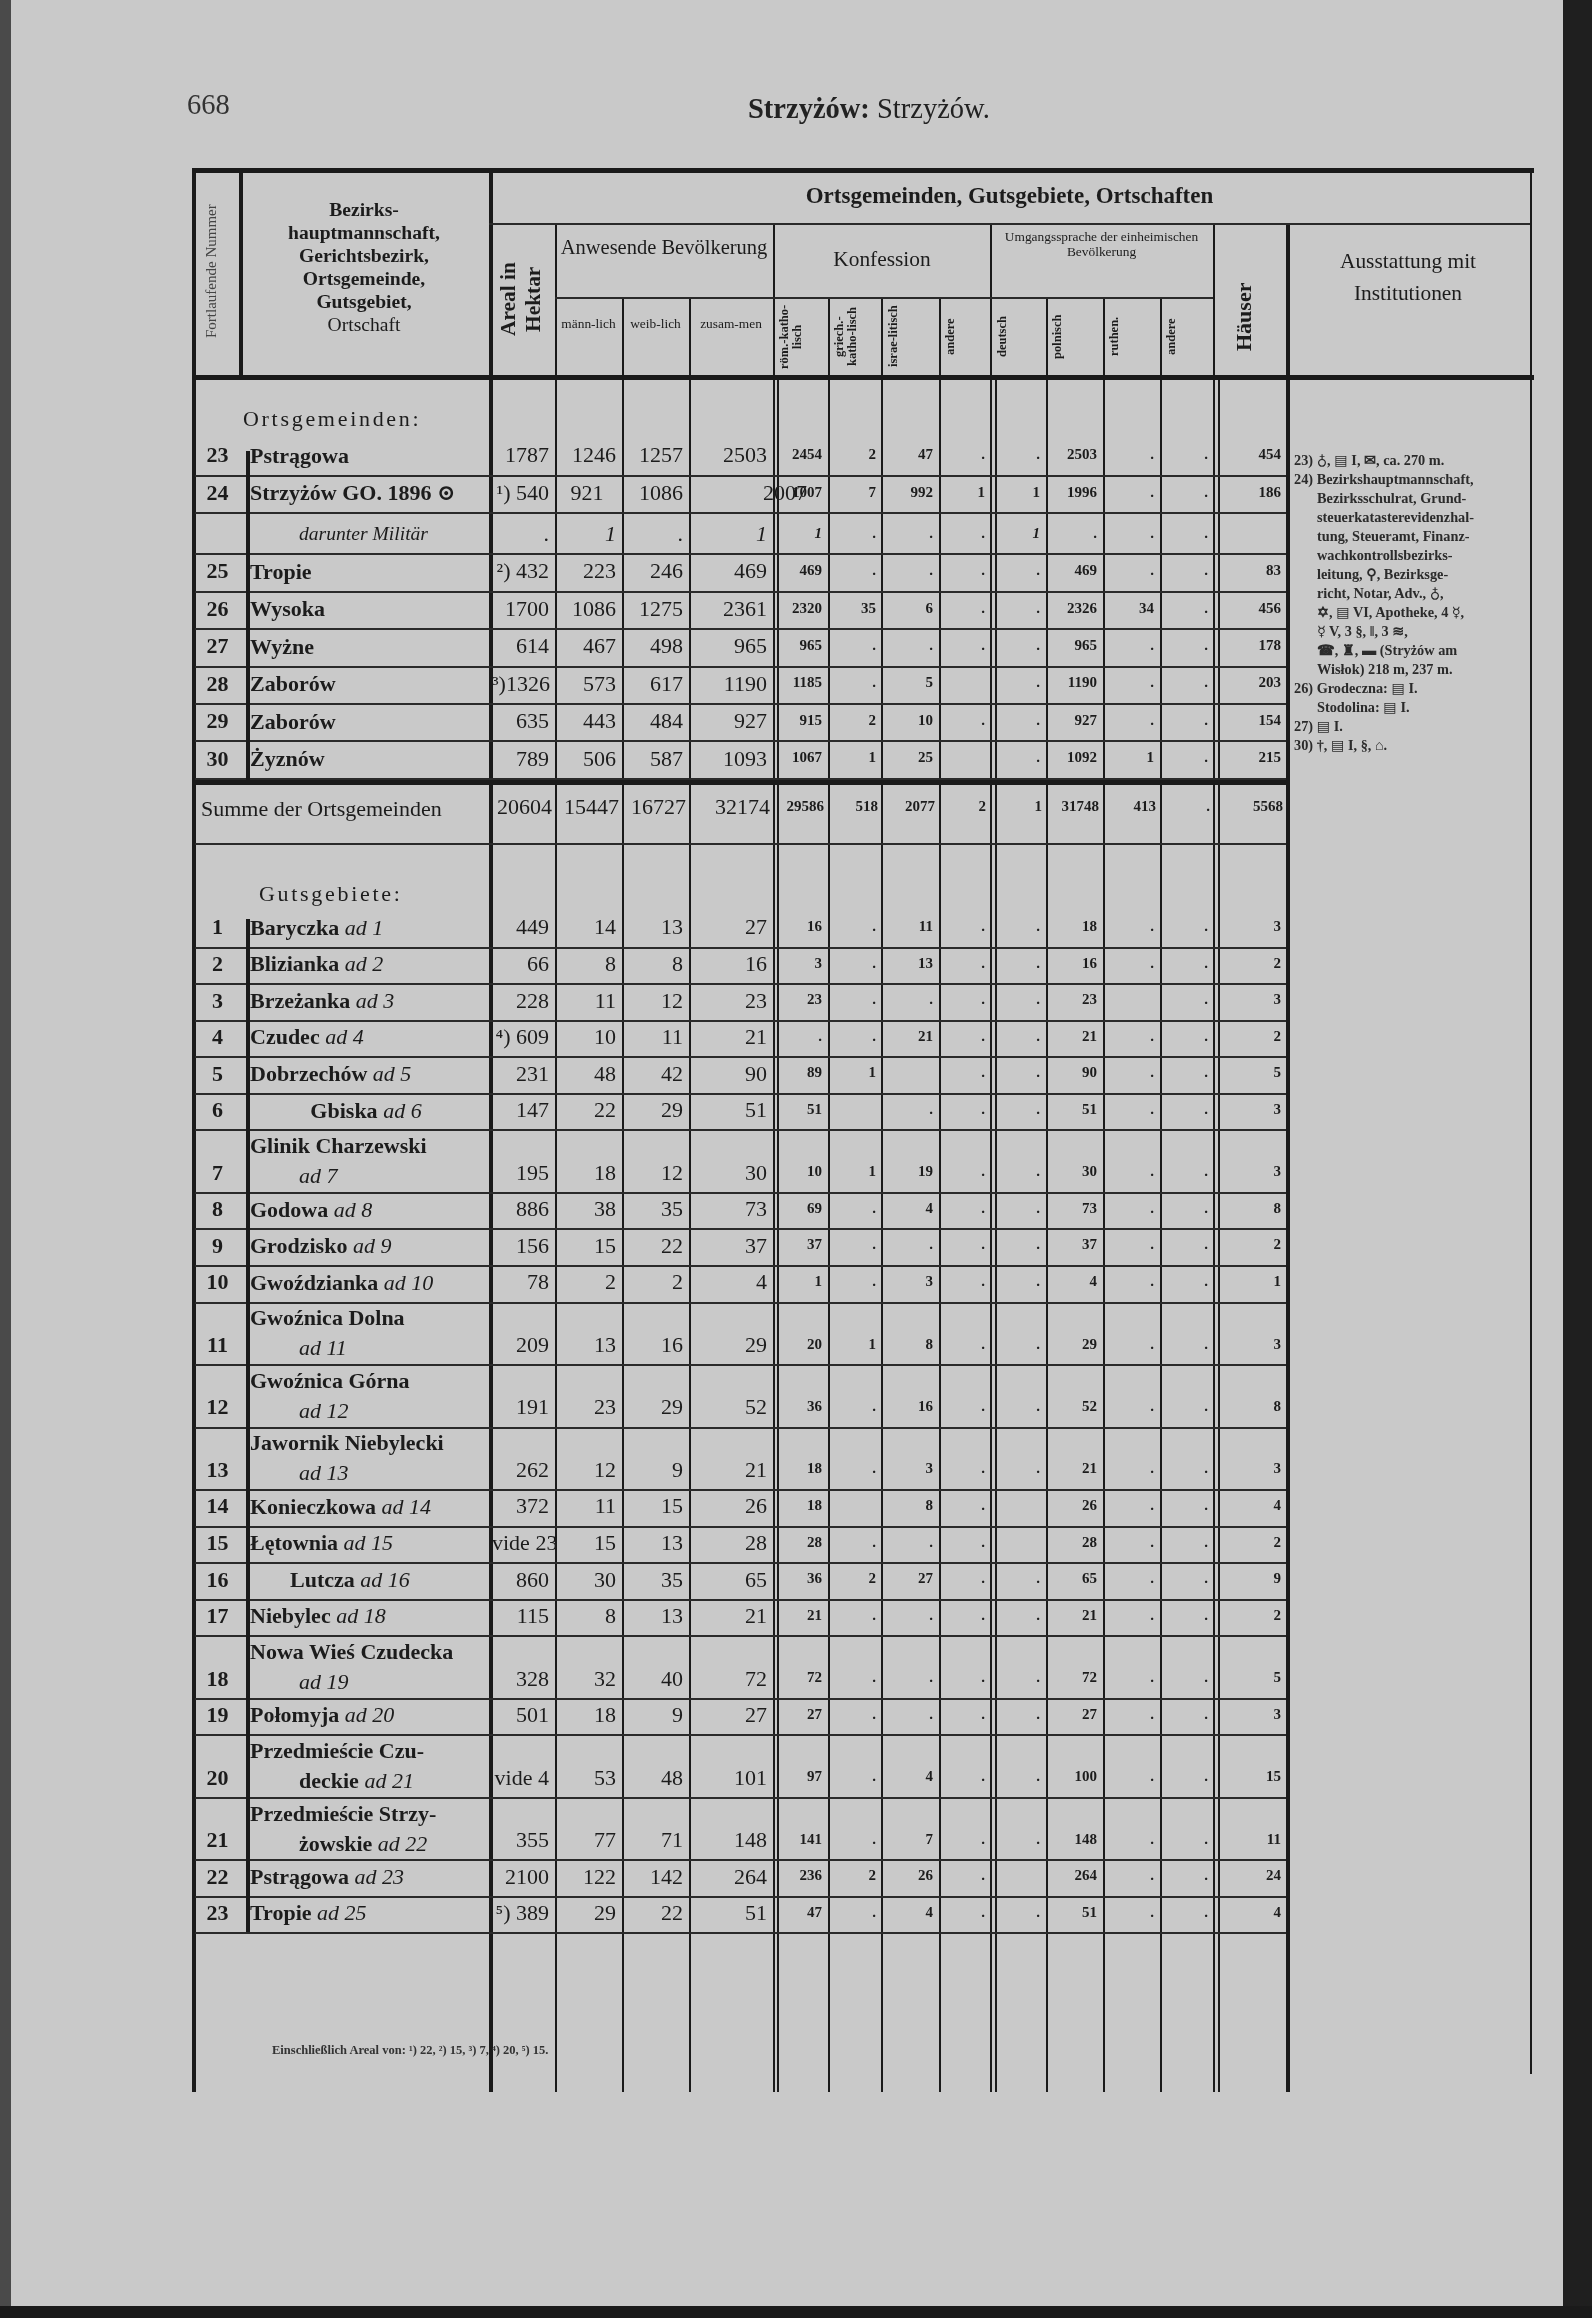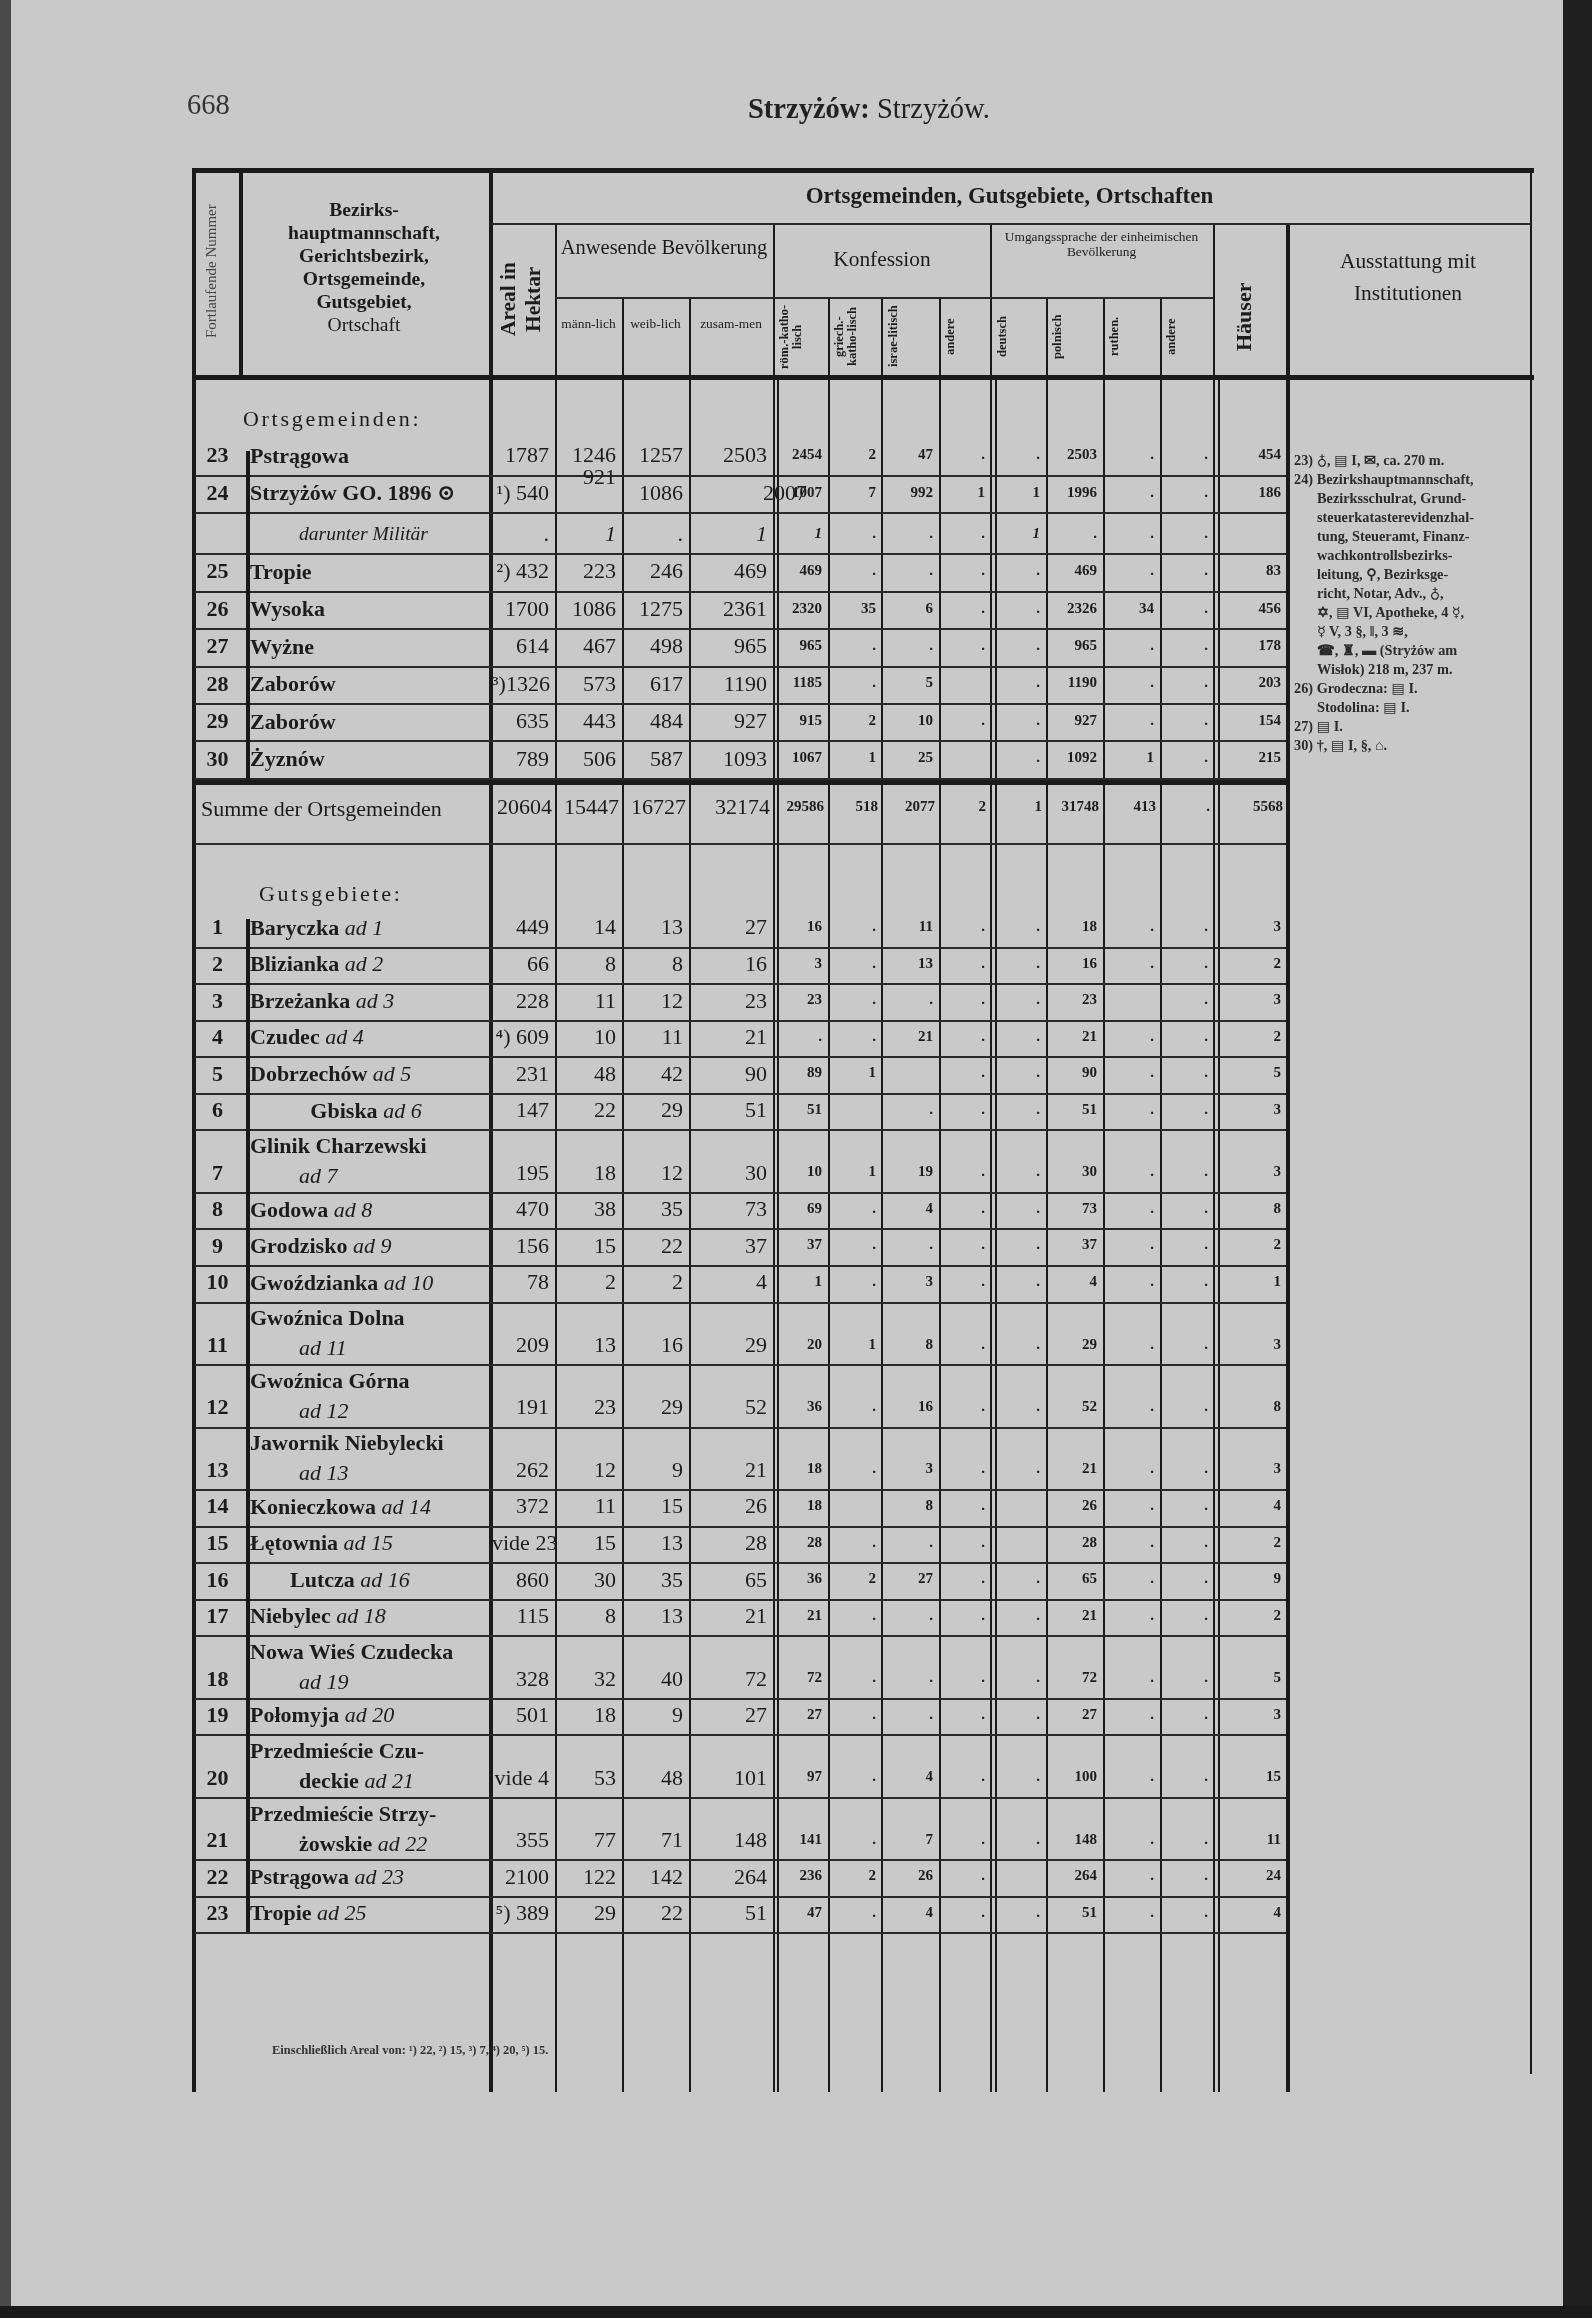--- a/index.html
+++ b/index.html
@@ -106,21 +106,21 @@
     <div class="cell sm" style="left: 942px; top: 446px; width: 43px;">.</div>
     <div class="cell sm" style="left: 994px; top: 446px; width: 46px;">.</div>
     <div class="cell sm" style="left: 1049px; top: 446px; width: 48px;">2503</div>
     <div class="cell sm" style="left: 1106px; top: 446px; width: 48px;">.</div>
     <div class="cell sm" style="left: 1163px; top: 446px; width: 45px;">.</div>
     <div class="cell sm" style="left: 1217px; top: 446px; width: 64px;">454</div>
     <div class="hl" style="left: 195px; top: 475px; width: 1091px;"></div>
     <div class="num" style="left: 195px; top: 480px;">24</div>
     <div class="name" style="left: 250px; top: 478px; width: 232px;"><span>Strzyżów GO. 1896 ⊙</span> </div>
     <div class="cell" style="left: 492px; top: 480px; width: 57px;">¹) 540</div>
-    <div class="cell" style="left: 558px; top: 464px; width: 58px;">921</div>
+    <div class="cell" style="left: 558px; top: 480px; width: 58px; text-align: center;">921</div>
     <div class="cell" style="left: 625px; top: 480px; width: 58px;">1086</div>
     <div class="cell" style="left: 692px; top: 480px; width: 75px; padding-left: 40px;">2007</div>
     <div class="cell sm" style="left: 776px; top: 484px; width: 46px;">1007</div>
     <div class="cell sm" style="left: 831px; top: 484px; width: 45px;">7</div>
     <div class="cell sm" style="left: 885px; top: 484px; width: 48px;">992</div>
     <div class="cell sm" style="left: 942px; top: 484px; width: 43px;">1</div>
     <div class="cell sm" style="left: 994px; top: 484px; width: 46px;">1</div>
     <div class="cell sm" style="left: 1049px; top: 484px; width: 48px;">1996</div>
     <div class="cell sm" style="left: 1106px; top: 484px; width: 48px;">.</div>
     <div class="cell sm" style="left: 1163px; top: 484px; width: 45px;">.</div>
@@ -361,21 +361,21 @@
     <div class="cell sm" style="left: 885px; top: 1163px; width: 48px;">19</div>
     <div class="cell sm" style="left: 942px; top: 1163px; width: 43px;">.</div>
     <div class="cell sm" style="left: 994px; top: 1163px; width: 46px;">.</div>
     <div class="cell sm" style="left: 1049px; top: 1163px; width: 48px;">30</div>
     <div class="cell sm" style="left: 1106px; top: 1163px; width: 48px;">.</div>
     <div class="cell sm" style="left: 1163px; top: 1163px; width: 45px;">.</div>
     <div class="cell sm" style="left: 1217px; top: 1163px; width: 64px;">3</div>
     <div class="hl" style="left: 195px; top: 1192px; width: 1091px;"></div>
     <div class="num" style="left: 195px; top: 1196px;">8</div>
     <div class="name" style="left: 250px; top: 1195px; width: 232px;"><span>Godowa</span> <i>ad 8</i></div>
-    <div class="cell" style="left: 492px; top: 1196px; width: 57px;">470</div>
+    <div class="cell" style="left: 492px; top: 1196px; width: 57px;">886</div>
     <div class="cell" style="left: 558px; top: 1196px; width: 58px;">38</div>
     <div class="cell" style="left: 625px; top: 1196px; width: 58px;">35</div>
     <div class="cell" style="left: 692px; top: 1196px; width: 75px;">73</div>
     <div class="cell sm" style="left: 776px; top: 1200px; width: 46px;">69</div>
     <div class="cell sm" style="left: 831px; top: 1200px; width: 45px;">.</div>
     <div class="cell sm" style="left: 885px; top: 1200px; width: 48px;">4</div>
     <div class="cell sm" style="left: 942px; top: 1200px; width: 43px;">.</div>
     <div class="cell sm" style="left: 994px; top: 1200px; width: 46px;">.</div>
     <div class="cell sm" style="left: 1049px; top: 1200px; width: 48px;">73</div>
     <div class="cell sm" style="left: 1106px; top: 1200px; width: 48px;">.</div>

